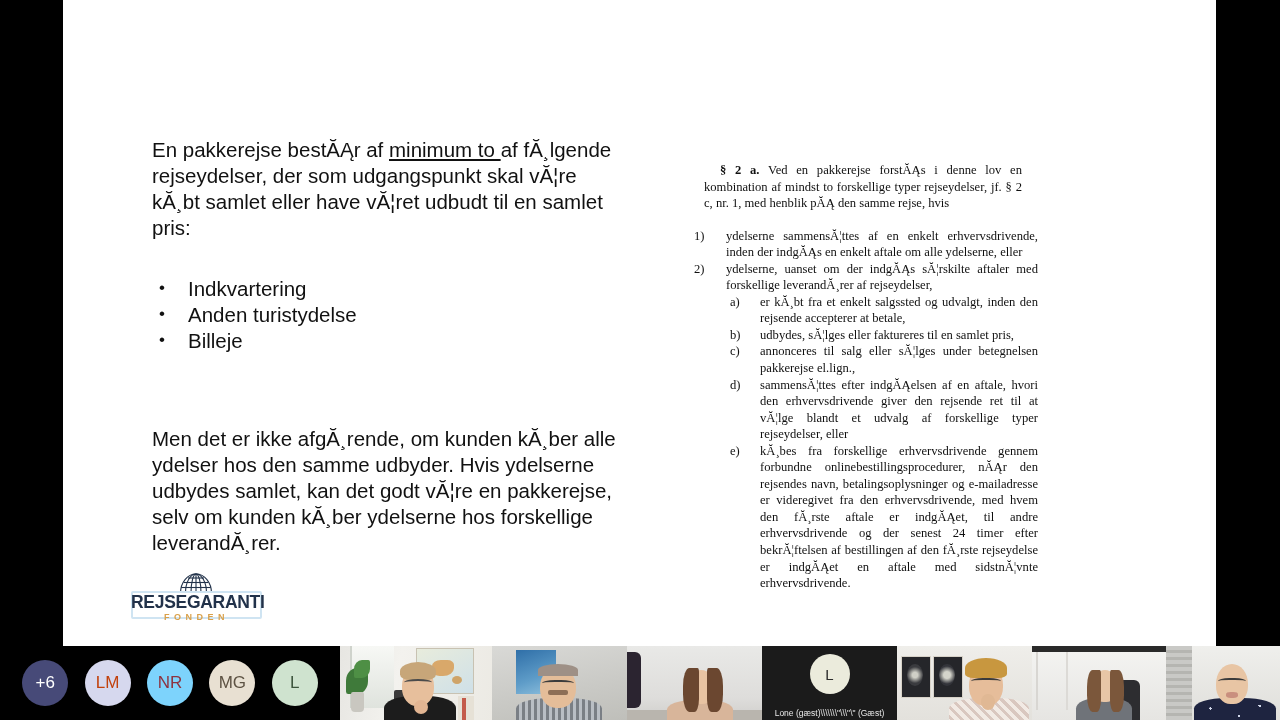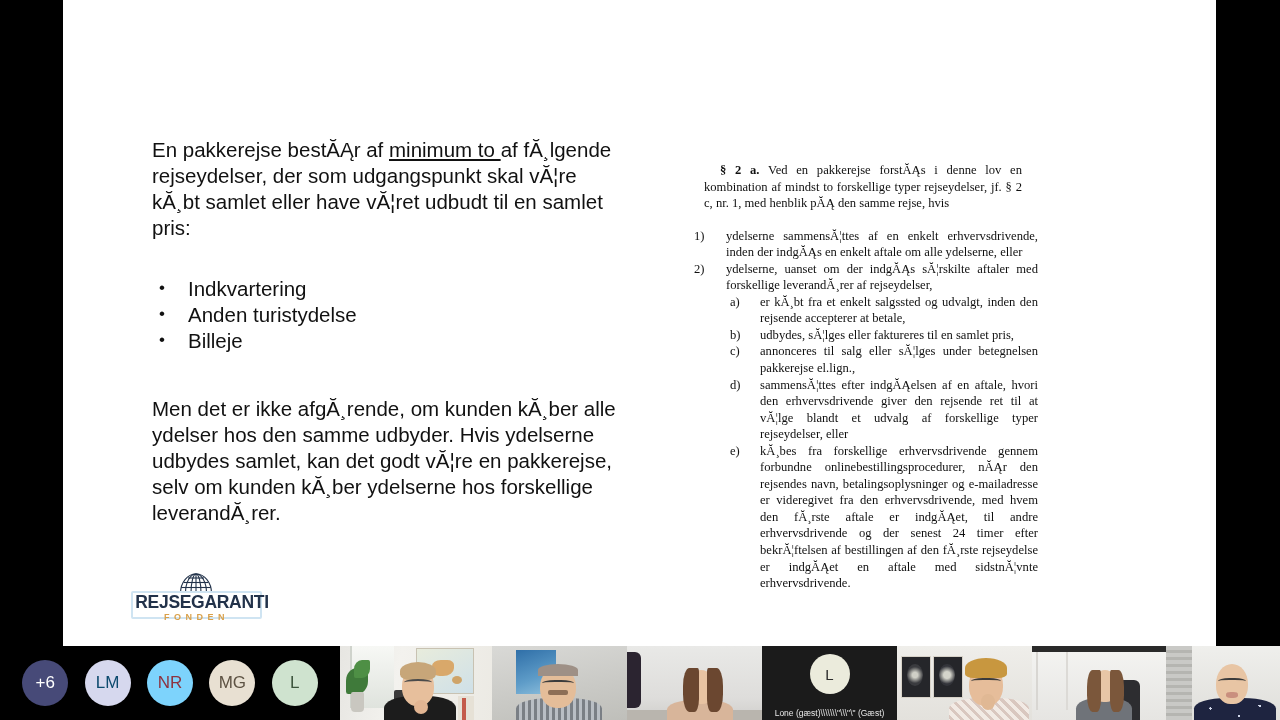--- a/index.html
+++ b/index.html
@@ -79,21 +79,21 @@
     content: "\2022";
     position: absolute;
     left: 7px;
     top: -1px;
     font-size: 17px;
     color: #111111;
   }
   #par2 {
     position: absolute;
     left: 89px;
-    top: 396px;
+    top: 426px;
     width: 470px;
   }
 
   
   #legal-col {
     position: absolute;
     left: 625px;
     top: 146px;
     width: 350px;
     font-family: "Liberation Serif", serif;
@@ -163,21 +163,21 @@
     height: 28px;
     border: 2px solid #cfe4f2;
     border-radius: 2px;
     box-sizing: border-box;
   }
   #logo-main {
     position: absolute;
     left: 0px;
     top: 20px;
     width: 142px;
-    text-align: center;
+    text-align: left;
     font-size: 17.5px;
     font-weight: 700;
     color: #22324a;
     letter-spacing: -0.3px;
     font-family: "Liberation Sans", sans-serif;
   }
   #logo-sub {
     position: absolute;
     left: 0px;
     top: 40px;
@@ -350,21 +350,21 @@
       <div id="logo-main">REJSEGARANTI</div>
       <div id="logo-sub">FONDEN</div>
     </div>
 
   </div>
 
   <div id="filmstrip">
 
     <div id="avatar-bar">
       <div class="avatar" style="background:#474a78;color:#ffffff;">+6</div>
-      <div class="avatar" style="background:#d6d8ee;color:#0c4a6e;text-align:center;">LM</div>
+      <div class="avatar" style="background:#d6d8ee;color:#c2410c;text-align:center;">LM</div>
       <div class="avatar" style="background:#7dd3fc;color:#8d3340;">NR</div>
       <div class="avatar" style="background:#e8e0d2;color:#5d5243;">MG</div>
       <div class="avatar" style="background:#cfe3cf;color:#3d553d;">L</div>
     </div>
 
     <div class="tile" style="width:152px;">
       <div class="scene">
         <div class="wall" style="background:linear-gradient(100deg,#e7e6e2 0%,#f3f2ee 38%,#eceae4 100%);"></div>
         <div style="position:absolute;left:10px;top:0;width:44px;height:62px;background:linear-gradient(180deg,#f7f8f5,#dfe3dd);"></div>
         <div style="position:absolute;left:10px;top:0;width:2px;height:62px;background:#cfd3cc;"></div>

